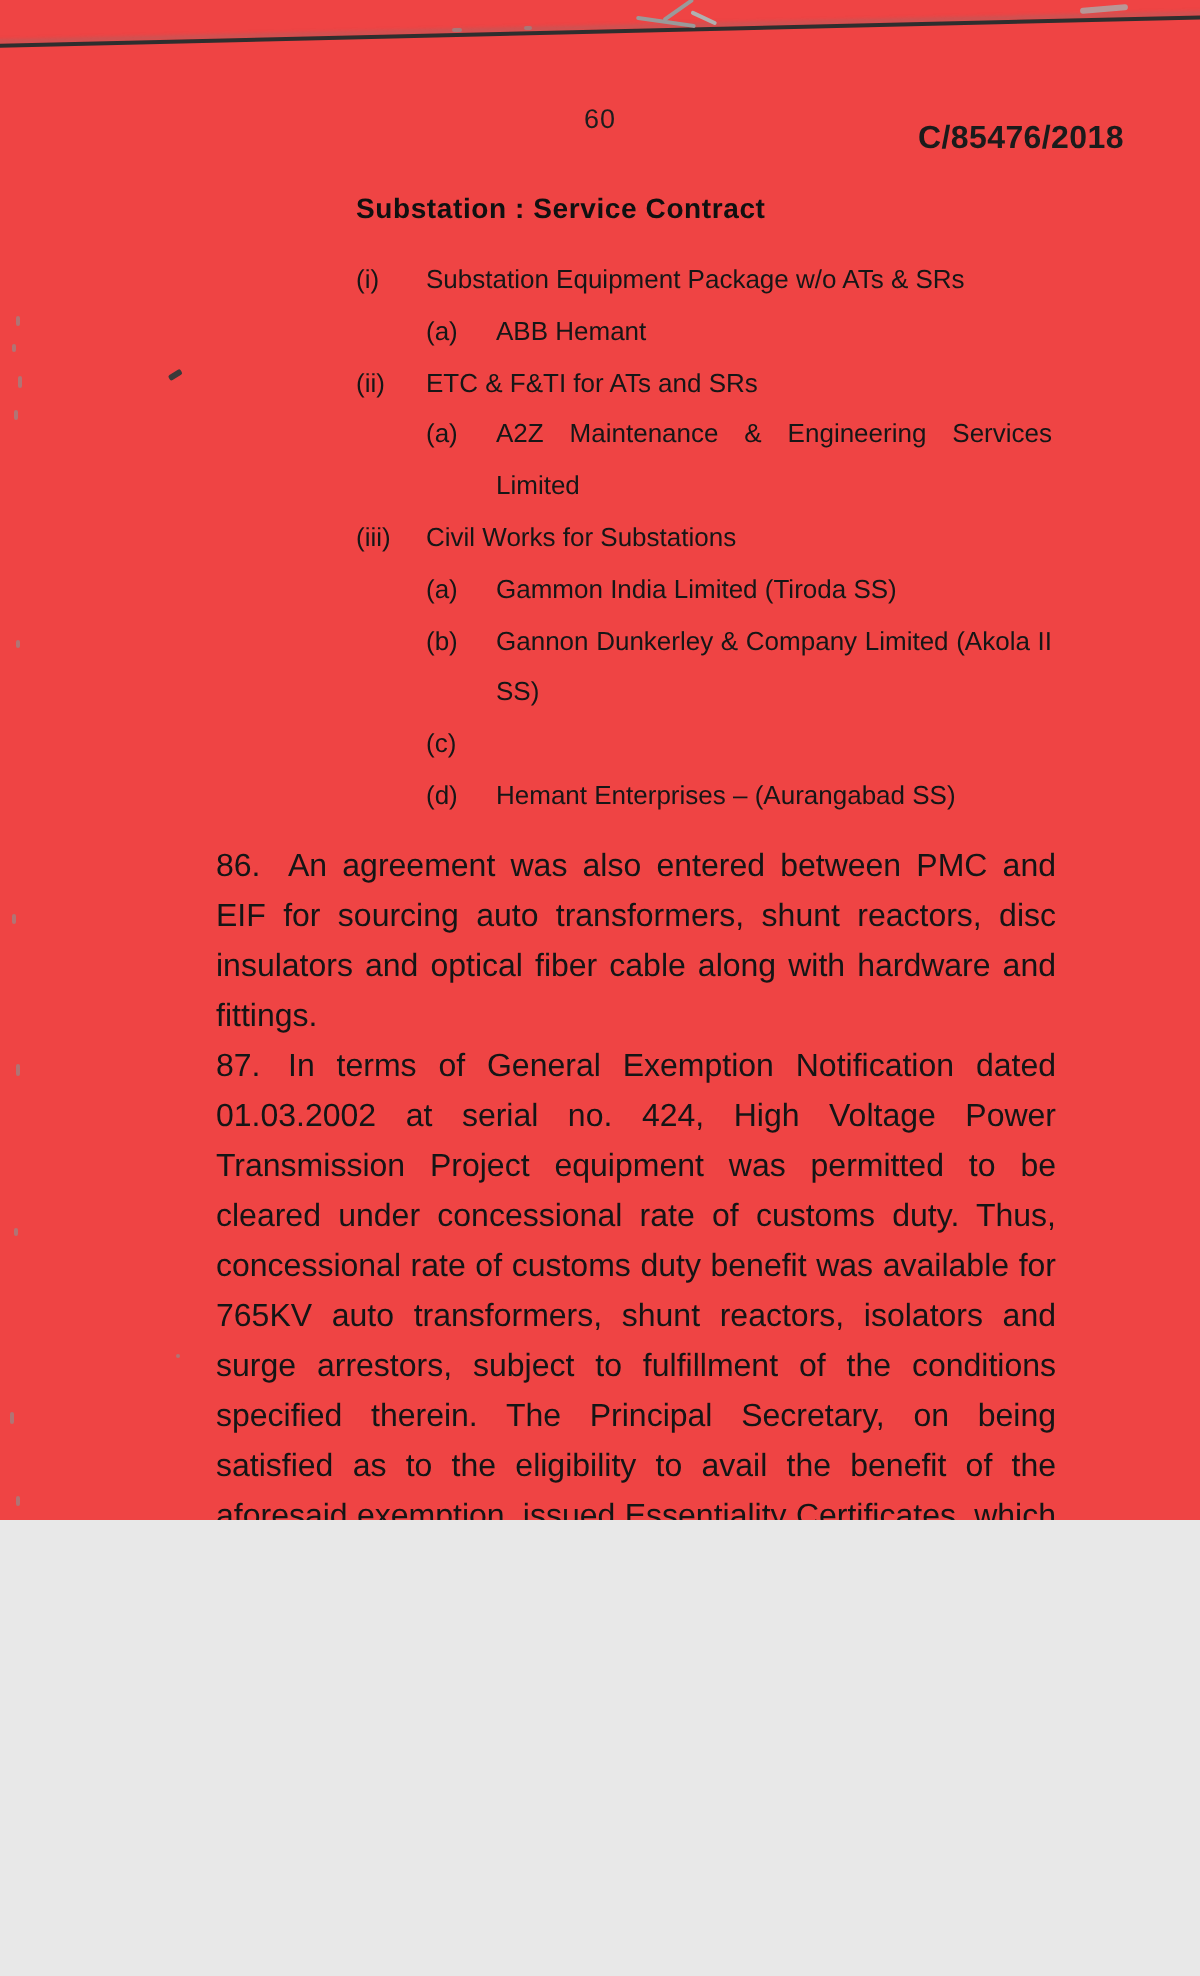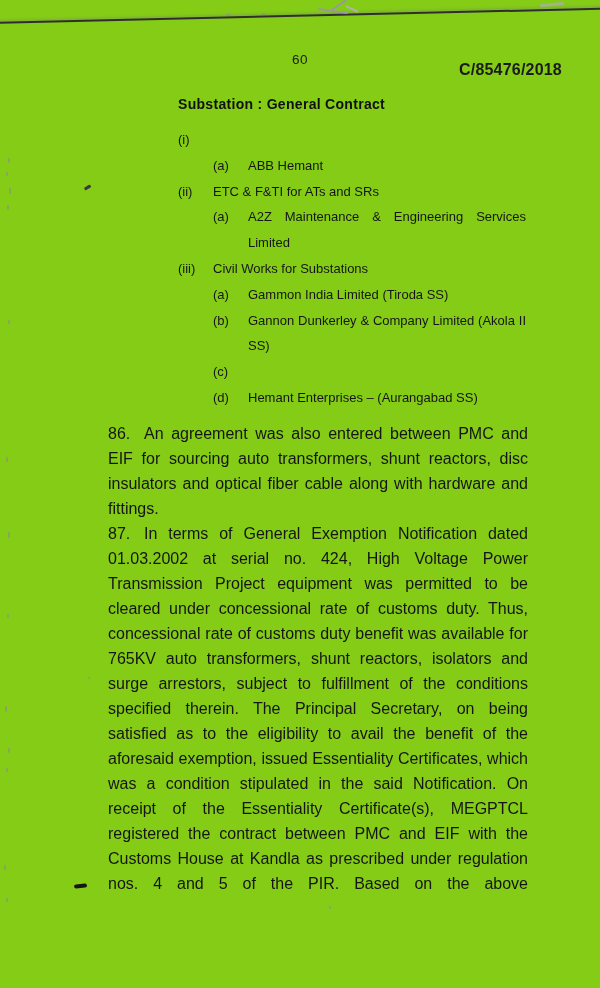--- a/index.html
+++ b/index.html
@@ -1,18 +1,18 @@
 <!DOCTYPE html>
 <html><head>
 <meta charset="utf-8">
 <style>
   html,body { margin:0; padding:0; background:#e8e8e8; }
   .page {
-    position:relative; width:600px; height:988px; margin:0 auto;
-    background:#84cc16; overflow:hidden;
+    position:relative; width:600px; height:760px; margin:0 auto;
+    background:#ef4444; overflow:hidden;
     font-family:"Liberation Sans", sans-serif; color:#1a1a1a;
   }
 
   
   .scan-line {
     position:absolute; top:22px; left:-6px; width:616px; height:2px;
     background:#2e2e2e; transform:rotate(-1.35deg); transform-origin:left center;
     box-shadow:0 -2px 2px rgba(120,120,120,.35);
   }
   .stroke { position:absolute; background:#9a9a9a; height:1.5px; border-radius:1px; }
@@ -69,25 +69,26 @@
   <div class="stroke" style="left:318px; top:10px; width:30px; transform:rotate(8deg);"></div>
   <div class="stroke" style="left:330px; top:4px; width:18px; transform:rotate(-35deg);"></div>
   <div class="stroke" style="left:345px; top:8px; width:14px; transform:rotate(25deg); background:#b0b0b0;"></div>
   <div class="smudge" style="left:540px; top:3px; width:24px; height:3px; transform:rotate(-5deg);"></div>
   <div class="speck" style="left:226px; top:14px; width:5px; height:2px;"></div>
   <div class="speck" style="left:262px; top:13px; width:4px; height:2px;"></div>
 
   <div class="page-number">60</div>
   <div class="case-ref">C/85476/2018</div>
 
-  <div class="section-heading">Substation : General Contract</div>
+  <div class="section-heading">Substation : Service Contract</div>
 
   <div class="contract-list">
     <div class="li l1">
       <span class="marker">(i)</span>
+      <span class="li-text">Substation Equipment Package w/o ATs &amp; SRs</span>
     </div>
     <div class="li l2">
       <span class="marker">(a)</span>
       <span class="li-text">ABB Hemant</span>
     </div>
     <div class="li l1">
       <span class="marker">(ii)</span>
       <span class="li-text">ETC &amp; F&amp;TI for ATs and SRs</span>
     </div>
     <div class="li l2">

